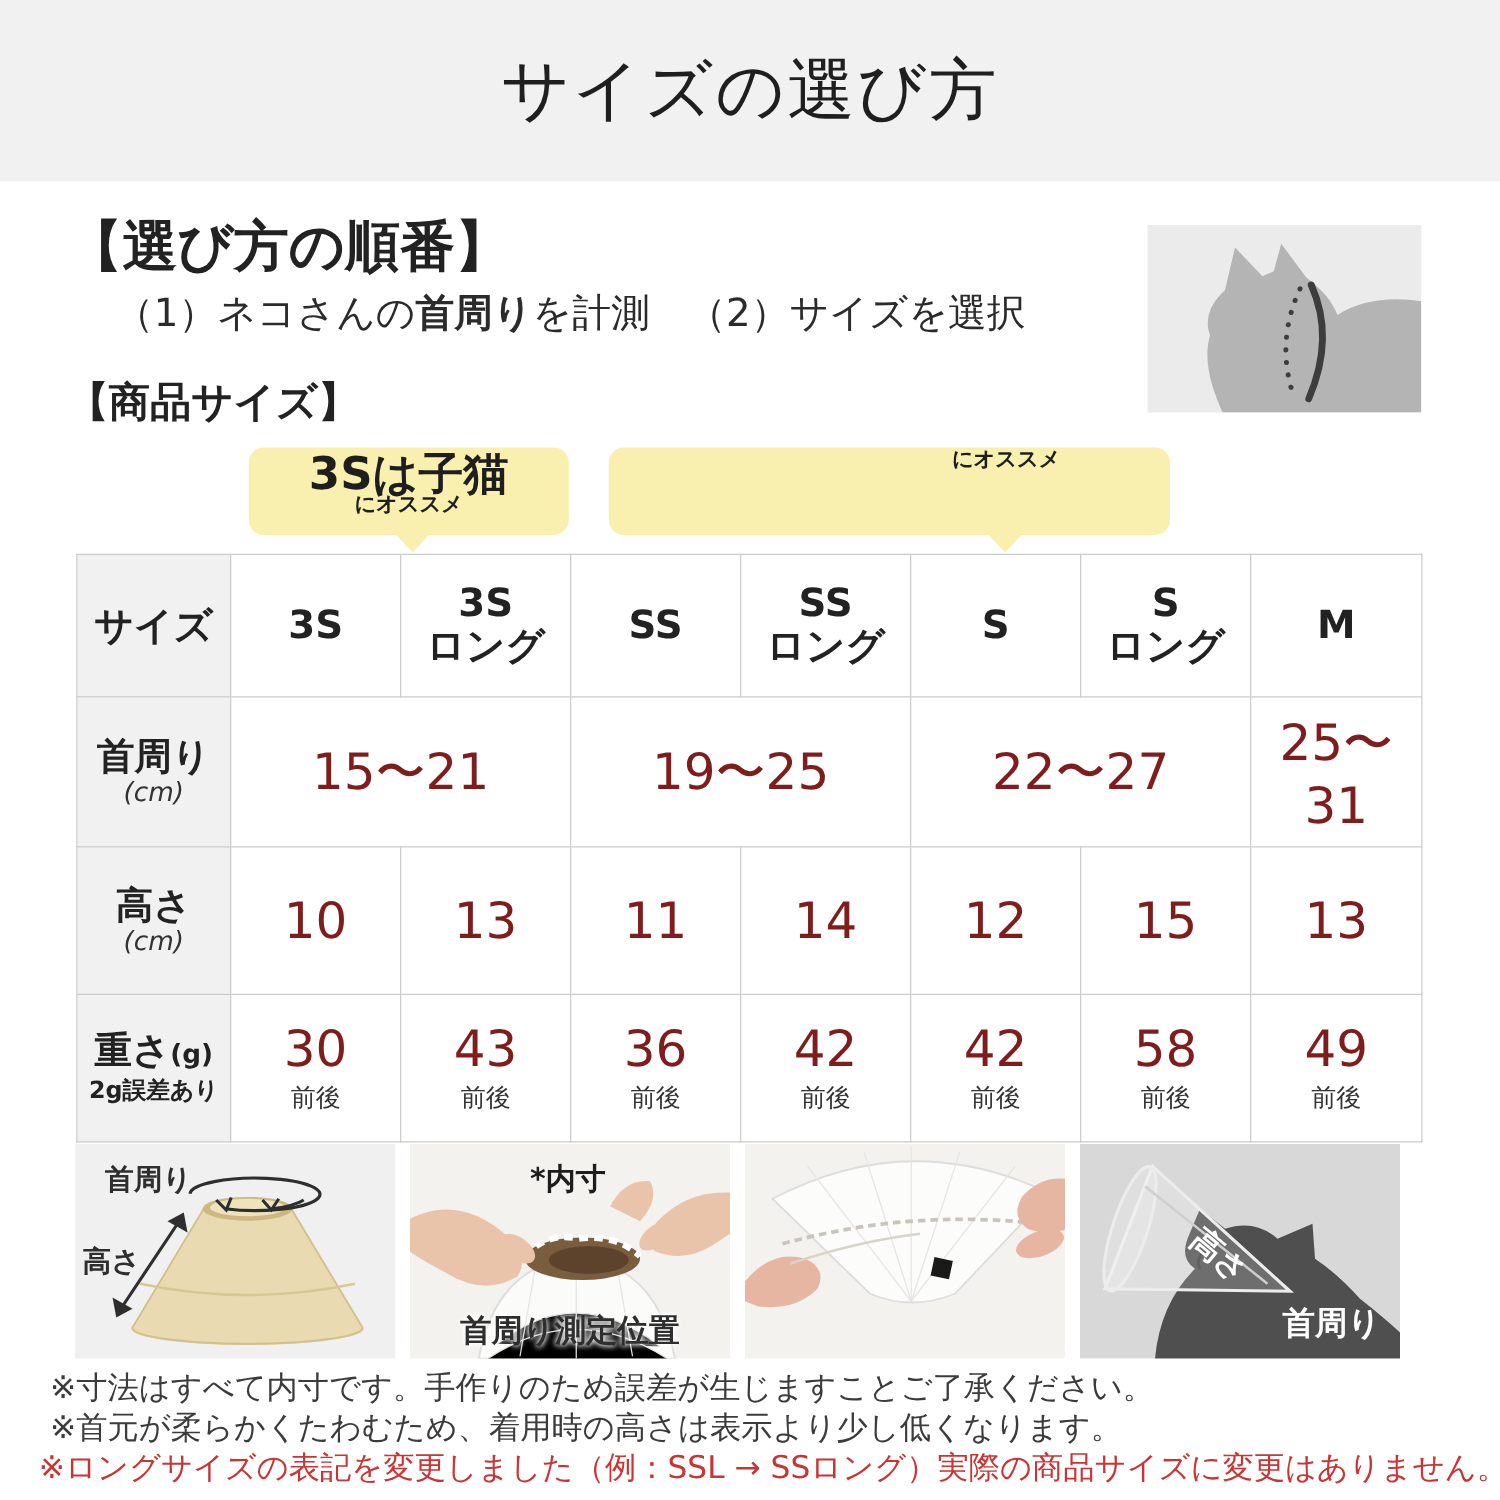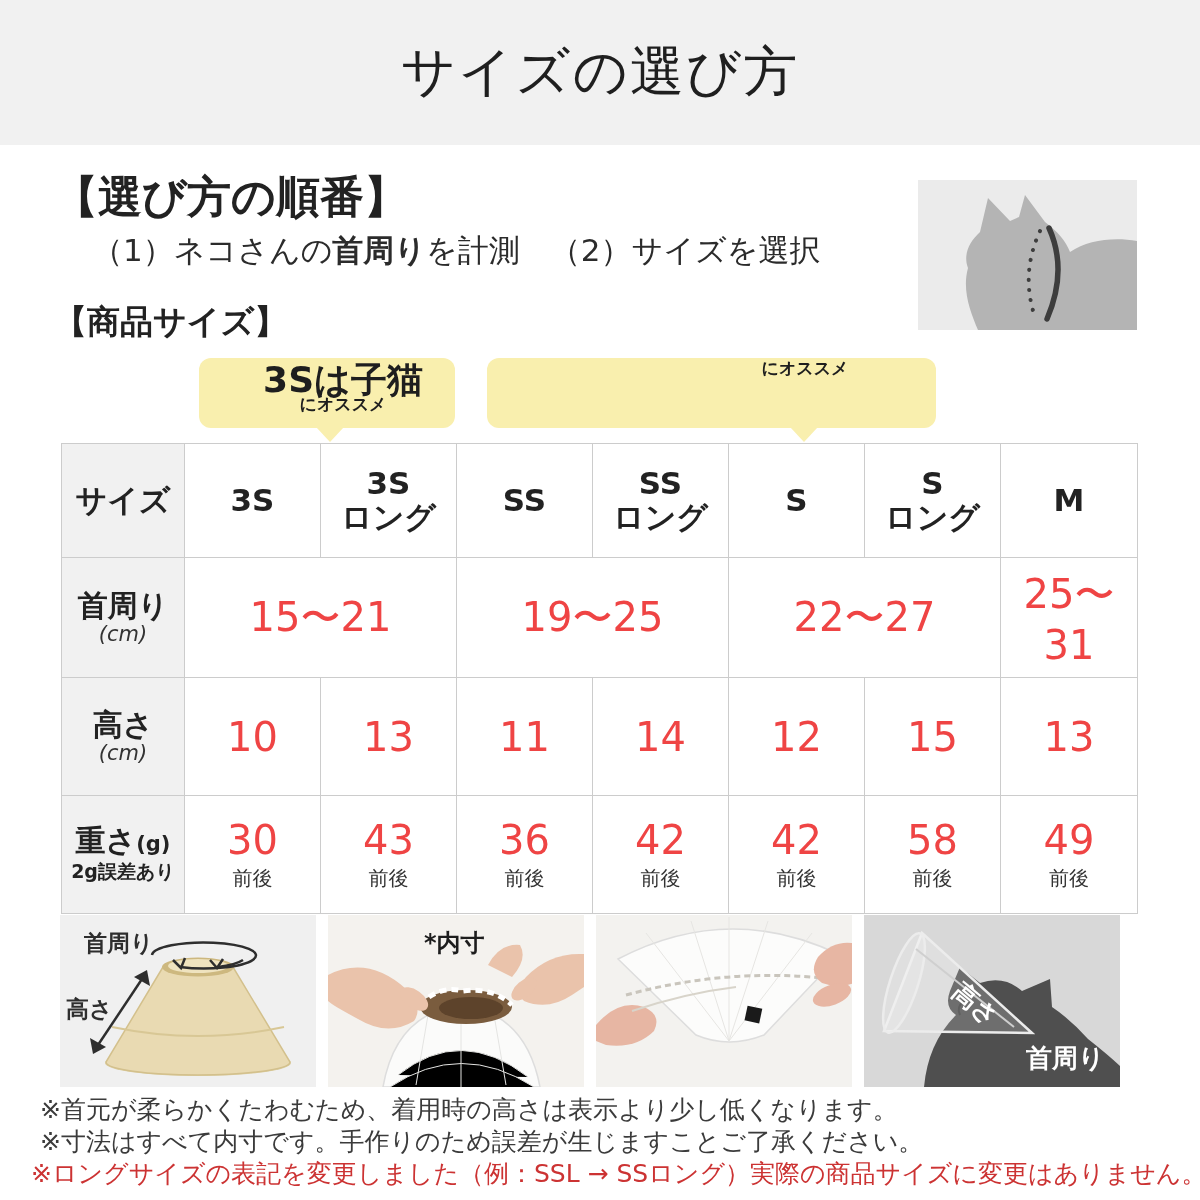--- a/index.html
+++ b/index.html
@@ -34,42 +34,42 @@
   }
   .badge .tip {
     position:absolute; bottom:-14px; width:0; height:0;
     border-left:14px solid transparent; border-right:14px solid transparent;
     border-top:15px solid #f9efae;
   }
   .badge-inner { position:absolute; top:4px; text-align:center; line-height:1.0; }
   .badge-title { font-size:36px; font-weight:700; display:block; }
   .badge-sub   { font-size:17px; font-weight:700; display:block; margin-top:-1px;font-family:Liberation Mono, monospace; }
   .badge-kitten { left:199px; width:256px; }
-  .badge-kitten .badge-inner { left:50%; transform:translateX(-50%); width:244px;margin-left:16px; }
+  .badge-kitten .badge-inner { left:50%; transform:translateX(-50%); width:244px; }
   .badge-kitten .tip { left:calc(50% - 11px); }
   .badge-adult { left:487px; width:449px; }
   .badge-adult .badge-inner { left:318px; transform:translateX(-50%); width:300px; }
   .badge-adult .tip { left:303px; }
 
   
   table.size-table {
     position:absolute; left:61px; top:443px; width:1076px;
     border-collapse:collapse; table-layout:fixed; background:#fff;
   }
   .size-table td { border:1px solid #cccccc; text-align:center; vertical-align:middle; color:#333; }
   .size-table .lbl { background:#f1f1f1; color:#222; }
   .size-table tr.hdr td { height:114px; font-weight:700; font-size:31px; color:#222; }
   .size-table tr.r-neck td { height:120px; }
   .size-table tr.r-height td, .size-table tr.r-weight td { height:118px; }
   .col-head span { display:block; line-height:1.08; }
   .lbl-main { font-size:30px; font-weight:700; display:block; line-height:1.1; }
   .lbl-unit { font-size:21px; font-weight:400; color:#333; display:block;font-style:italic; }
   .lbl-unit-inline { font-size:21px; font-weight:700; }
   .lbl-note { font-size:19px; font-weight:700; display:block; margin-top:2px; }
-  .val { font-size:40px; font-weight:400; color:#ef4444; }
+  .val { font-size:40px; font-weight:400; color:#7f1d1d; }
   .val-sub { display:block; font-size:20px; color:#333; margin-top:2px; }
 
   
   .photos { position:absolute; left:60px; top:915px; width:1060px; height:172px; display:flex; gap:12px; }
   .photo { position:relative; flex:1 1 0; height:172px; overflow:hidden; }
   .photo svg { position:absolute; left:0; top:0; }
   .ph-caption {
     position:absolute; bottom:6px; left:0; width:100%; text-align:center;
     font-size:25px; font-weight:700; color:#2e2e2e;
     text-shadow:0 0 4px #fff, 0 0 6px #fff;
@@ -242,20 +242,21 @@
       <path d="M 92 90 Q 110 70 135 76 Q 165 72 184 90" stroke="#ffffff" stroke-width="5" stroke-dasharray="7 5" fill="none"></path>
       <g fill="#eac3ab">
         <path d="M 0 60 Q 40 40 78 74 Q 96 92 86 106 Q 60 122 30 104 Q 4 90 0 86 Z"></path>
         <ellipse cx="86" cy="84" rx="16" ry="9" transform="rotate(35 86 84)"></ellipse>
         <path d="M 265 40 Q 225 34 198 62 Q 186 76 196 86 Q 220 96 244 80 L 265 66 Z"></path>
         <ellipse cx="196" cy="74" rx="15" ry="8" transform="rotate(-40 196 74)"></ellipse>
         <path d="M 160 50 Q 172 28 192 30 Q 200 44 184 62 Z"></path>
       </g>
       <text x="96" y="36" font-size="24" font-weight="bold" fill="#1d1d1d">*内寸</text>
     </svg>
+    <div class="ph-caption">首周り測定位置</div>
   </div>
 
   <div class="photo">
     <svg width="265" height="172" viewBox="0 0 265 172">
       <rect x="0" y="0" width="265" height="172" fill="#f3f2ef"></rect>
       <path d="M 22 44 Q 133 -14 244 40 L 168 120 Q 133 134 100 120 Z" fill="#fcfcfb" stroke="#ddd" stroke-width="1.5"></path>
       <g stroke="#e6e5e2" stroke-width="1">
         <line x1="133" y1="126" x2="50" y2="18"></line>
           <line x1="133" y1="126" x2="95" y2="6"></line>
         <line x1="133" y1="126" x2="133" y2="2"></line>
@@ -284,16 +285,16 @@
         <ellipse cx="40" cy="68" rx="14" ry="52" transform="rotate(18 40 68)"></ellipse>
       </g>
       <line x1="52" y1="34" x2="150" y2="112" stroke="#cfcfcf" stroke-width="2"></line>
       <text x="88" y="96" font-size="25" font-weight="bold" fill="#ffffff" transform="rotate(40 110 86)">高さ</text>
       <text x="162" y="152" font-size="26" font-weight="bold" fill="#ffffff">首周り</text>
     </svg>
   </div>
 </div>
 
 <div class="notes">
+  <div class="note">※寸法はすべて内寸です。手作りのため誤差が生じますことご了承ください。</div>
   <div class="note">※首元が柔らかくたわむため、着用時の高さは表示より少し低くなります。</div>
-  <div class="note">※寸法はすべて内寸です。手作りのため誤差が生じますことご了承ください。</div>
   <div class="note note-red">※ロングサイズの表記を変更しました（例：SSL → SSロング）実際の商品サイズに変更はありません。</div>
 </div>
 
 </body></html>

